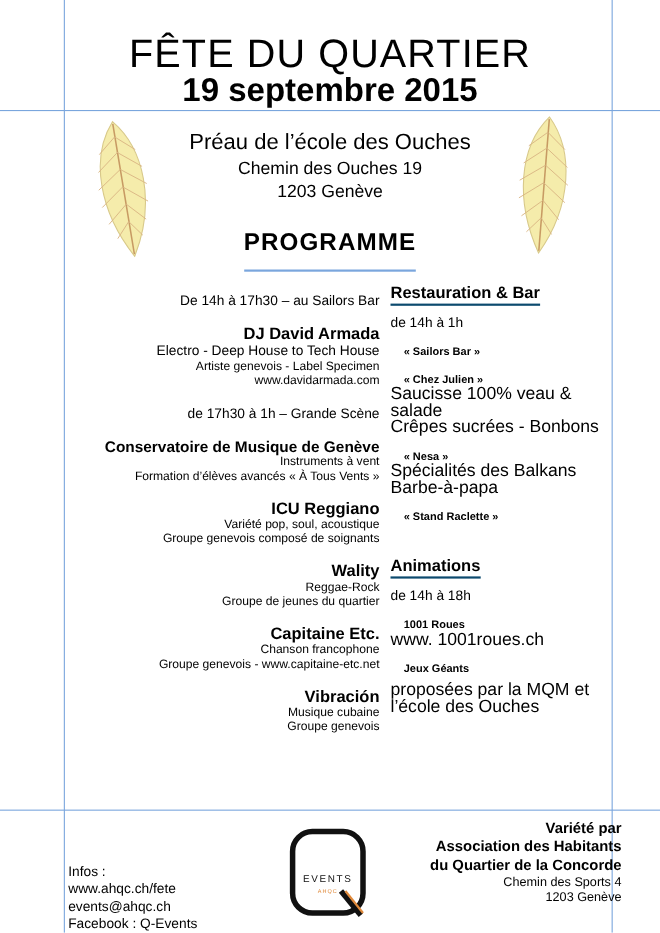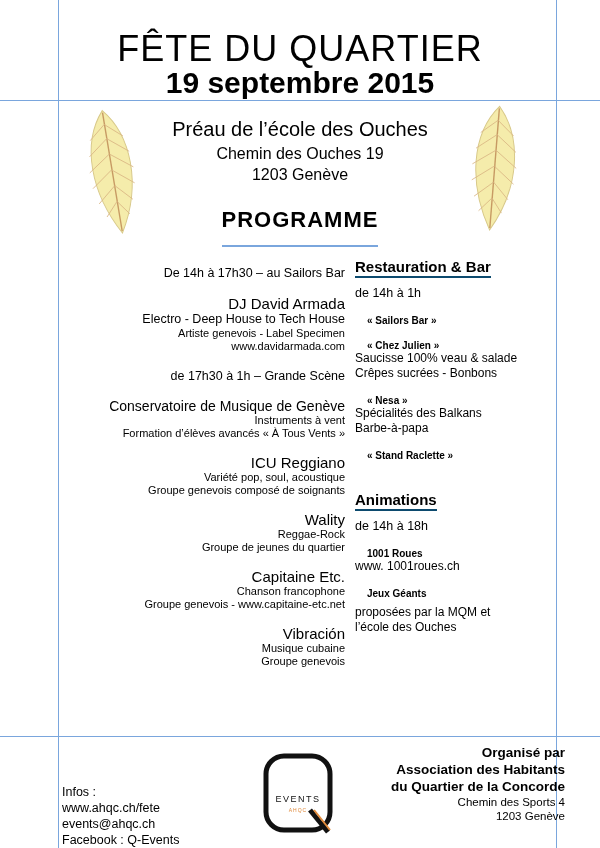--- a/index.html
+++ b/index.html
@@ -59,28 +59,28 @@
     text-align:right;
   }
   .col-right{
     position:absolute;left:355px;top:258px;width:215px;
     text-align:left;
   }
   .h-big{font-size:15px;font-weight:bold;margin-bottom:4px;}
   .h-ul{display:inline-block;border-bottom:2px solid #7aa6dd;padding-bottom:1px;}
   .line{font-size:12.5px;line-height:15px;}
   .line.sm{font-size:11px;line-height:13px;}
-  .act{font-size:14px;font-weight:normal;margin-top:14px;}
+  .act{font-size:14px;font-weight:bold;margin-top:14px;}
   .act.big{font-size:15px;}
 
   .r-h{font-size:15px;font-weight:bold;margin-top:0;}
   .r-h .h-ul{border-bottom:2px solid #0c4a6e;}
   .r-line{font-size:12.5px;line-height:16px;}
   .r-item{font-size:10px;font-weight:bold;margin-top:14px;margin-left:12px;}
-  .r-sub{font-size:12px;line-height:15px;}
+  .r-sub{font-size:16px;line-height:15px;}
 
   
   .footer-left{
     position:absolute;left:62px;top:748px;width:200px;
     font-size:12.5px;line-height:16px;text-align:left;margin-top:36px;
   }
   .footer-right{
     position:absolute;left:340px;top:744px;width:225px;
     text-align:right;
   }
@@ -212,20 +212,20 @@
 
   <svg class="logo" viewBox="0 0 72 82">
     <rect x="4" y="4" width="64" height="74" rx="18" ry="18" fill="none" stroke="#111" stroke-width="5"></rect>
     <line x1="48" y1="58" x2="66" y2="80" stroke="#111" stroke-width="5"></line>
     <line x1="52" y1="58" x2="68" y2="78" stroke="#e08a3c" stroke-width="2"></line>
     <text x="36" y="50" font-family="Liberation Sans, sans-serif" font-size="9" letter-spacing="1.5" text-anchor="middle" fill="#111">EVENTS</text>
     <text x="36" y="60" font-family="Liberation Sans, sans-serif" font-size="5" letter-spacing="1" text-anchor="middle" fill="#e08a3c">AHQC</text>
   </svg>
 
   <div class="footer-right">
-    <div class="fr-title">Organisé par</div>
+    <div class="fr-title">Variété par</div>
     <div class="fr-title">Association des Habitants</div>
     <div class="fr-title">du Quartier de la Concorde</div>
     <div class="fr-line">Chemin des Sports 4</div>
     <div class="fr-line">1203 Genève</div>
   </div>
 
 </div>
 
 </body></html>

